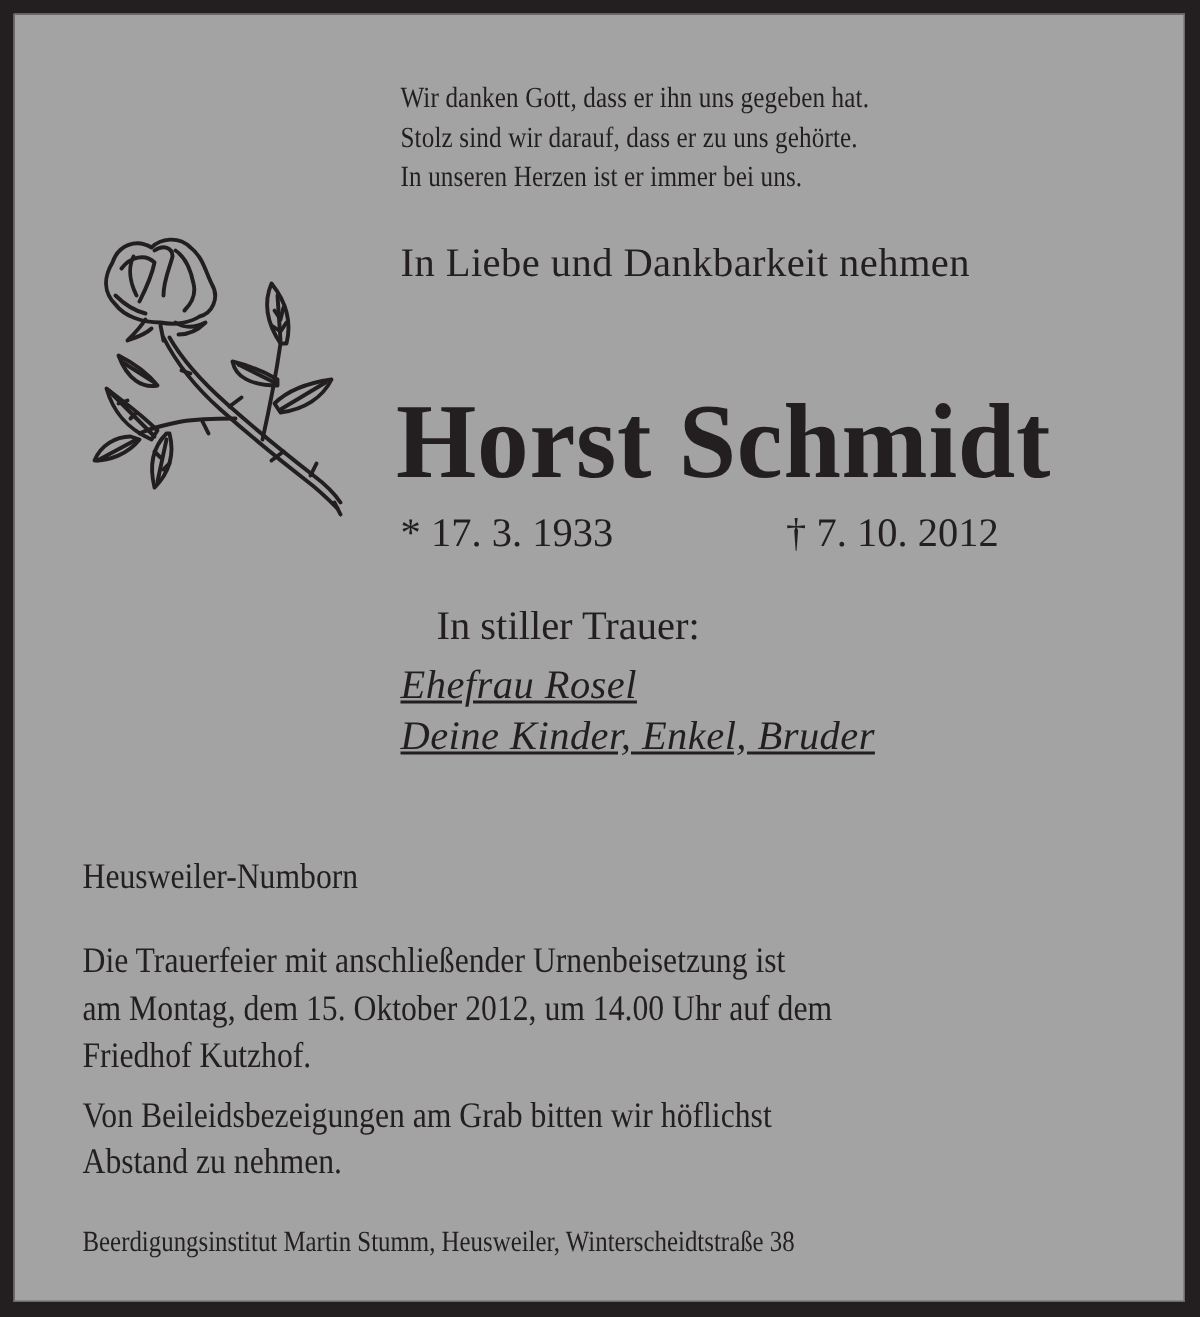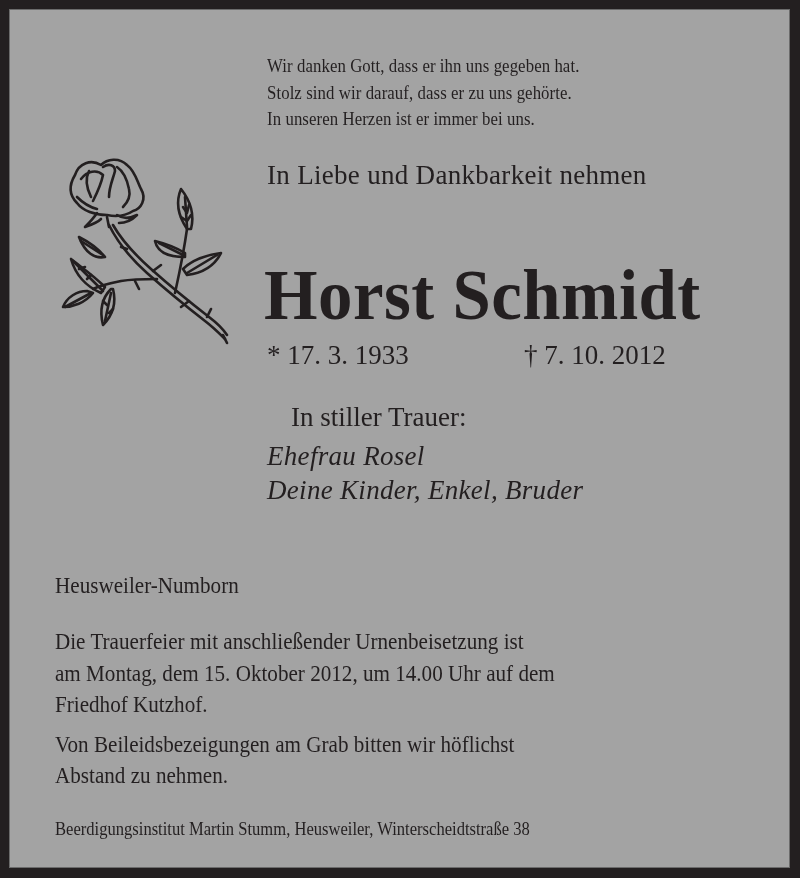--- a/index.html
+++ b/index.html
@@ -74,21 +74,21 @@
       margin-left: 34px;
     }
 
     .mourners {
       left: 258px; top: 431px;
       font-size: 27px;
       line-height: 33.5px;
       font-style: italic;
       letter-spacing: 0.3px;
     }
-    .mourners div { height: 33.5px; }
+    .mourners div { height: 33.5px; text-decoration: underline; }
 
     .location {
       left: 46px; top: 561px;
       font-size: 24px;
       line-height: 30px;
       transform: scaleX(0.88);
       transform-origin: left top;
     }
 
     .ceremony {

